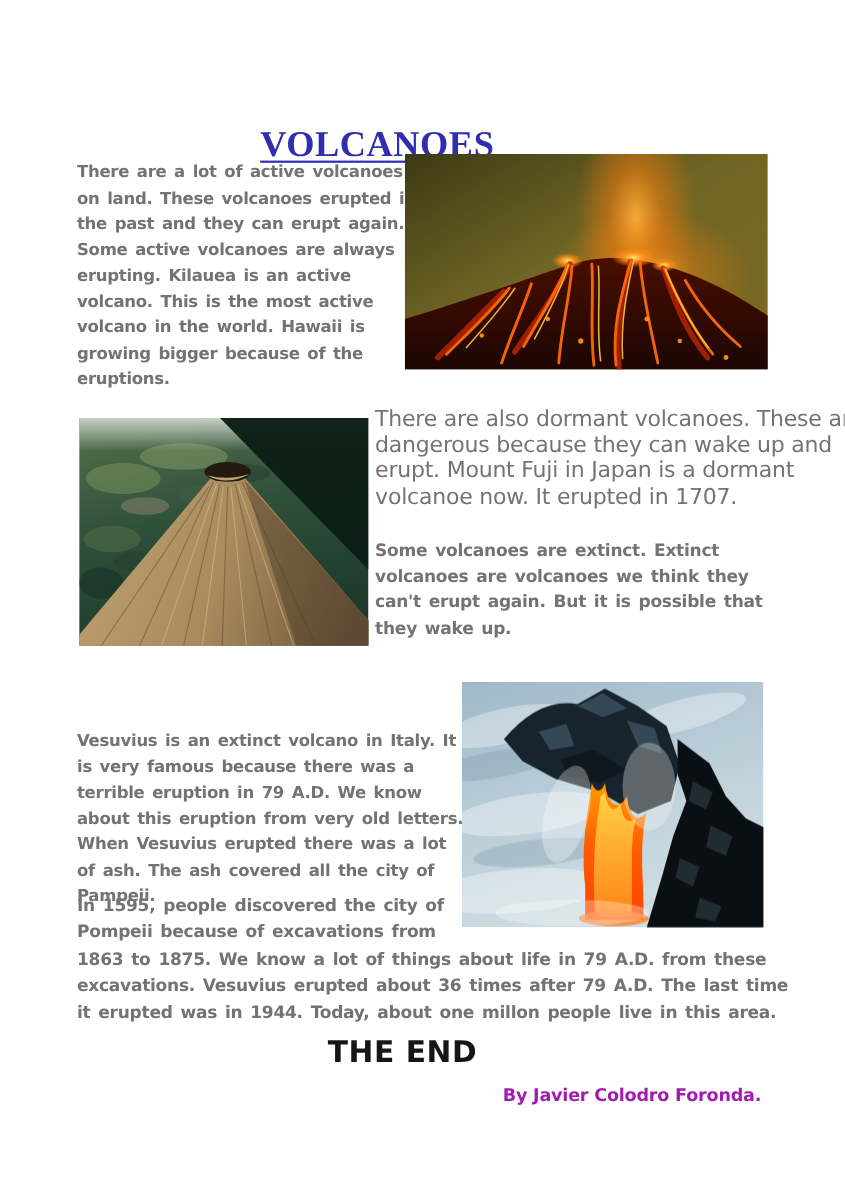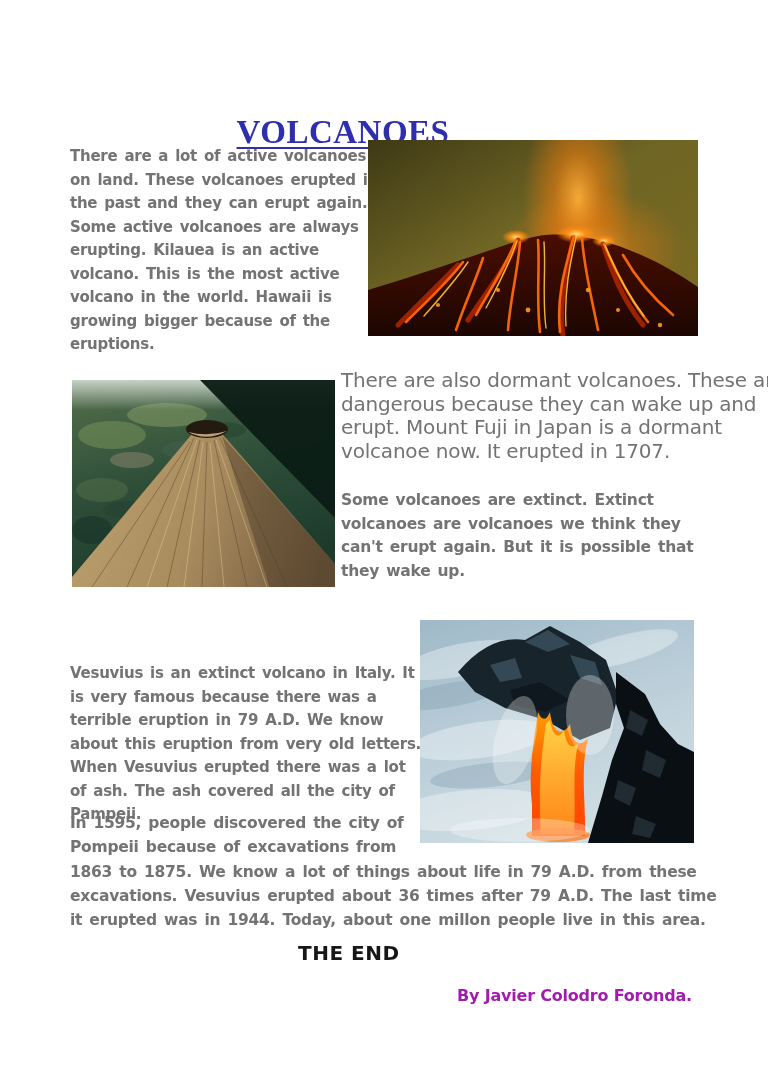--- a/index.html
+++ b/index.html
@@ -29,21 +29,21 @@
     line-height:23.5px;
   }
   .para.bold { font-weight:bold; letter-spacing:-0.25px; word-spacing:2px; }
   .p-active   { left:70px;  top:145px; font-size:15px;   }
   .p-dormant  { left:341px; top:369px; font-size:20px; font-weight:normal; letter-spacing:-0.2px; }
   .p-extinct  { left:341px; top:489px; font-size:15.5px; }
   .p-vesuvius { left:70px;  top:622px; font-size:15px;margin-top:40px;   }
   .p-pompeii  { left:70px;  top:811px; font-size:15.5px; line-height:24.3px; letter-spacing:-0.2px;}
   .the-end {
     position:absolute; left:298px; top:941px;
-    font-size:20px; font-weight:600; letter-spacing:0.5px;
+    font-size:27px; font-weight:600; letter-spacing:0.5px;
     color:#161616;
   }
   .byline {
     position:absolute; left:392px; top:986px; width:300px;
     text-align:right;
     font-size:16px; font-weight:bold; letter-spacing:-0.2px;
     color:#a21caf;
   }
   .photo { position:absolute; display:block; }
   .photo svg { display:block; }

